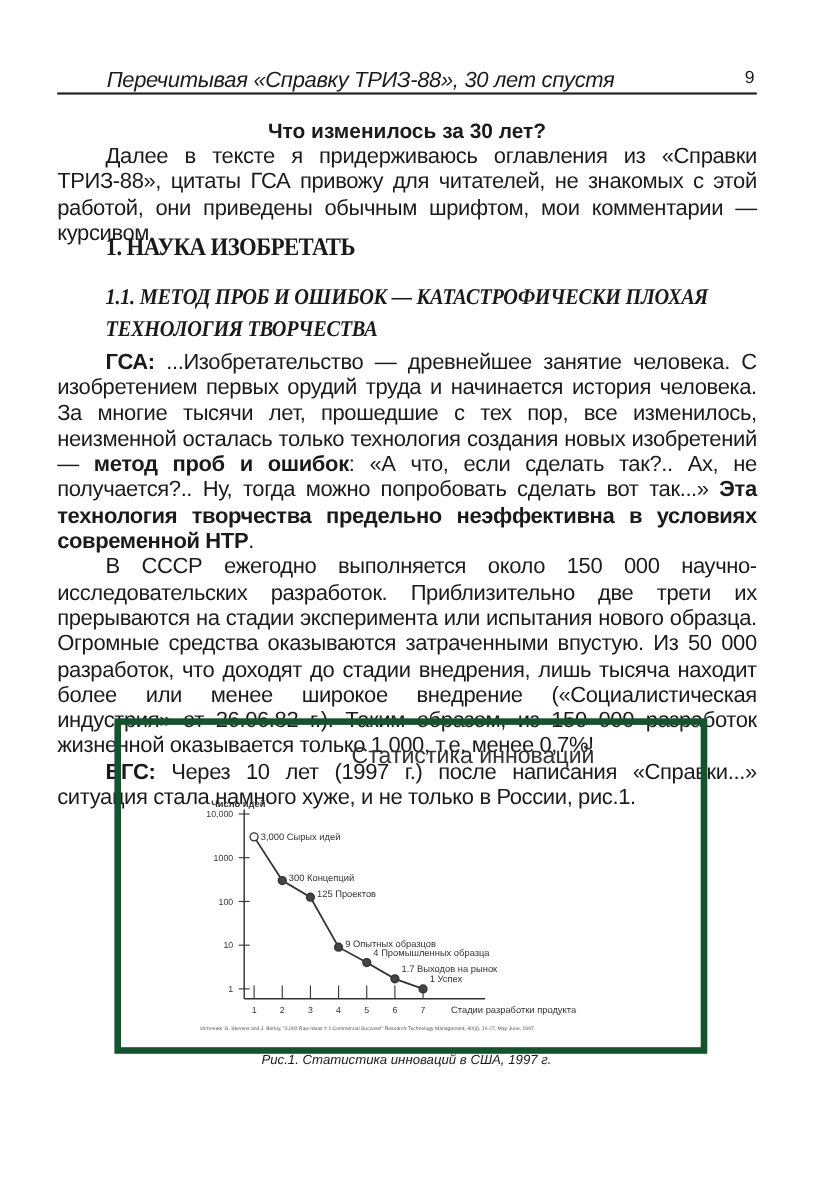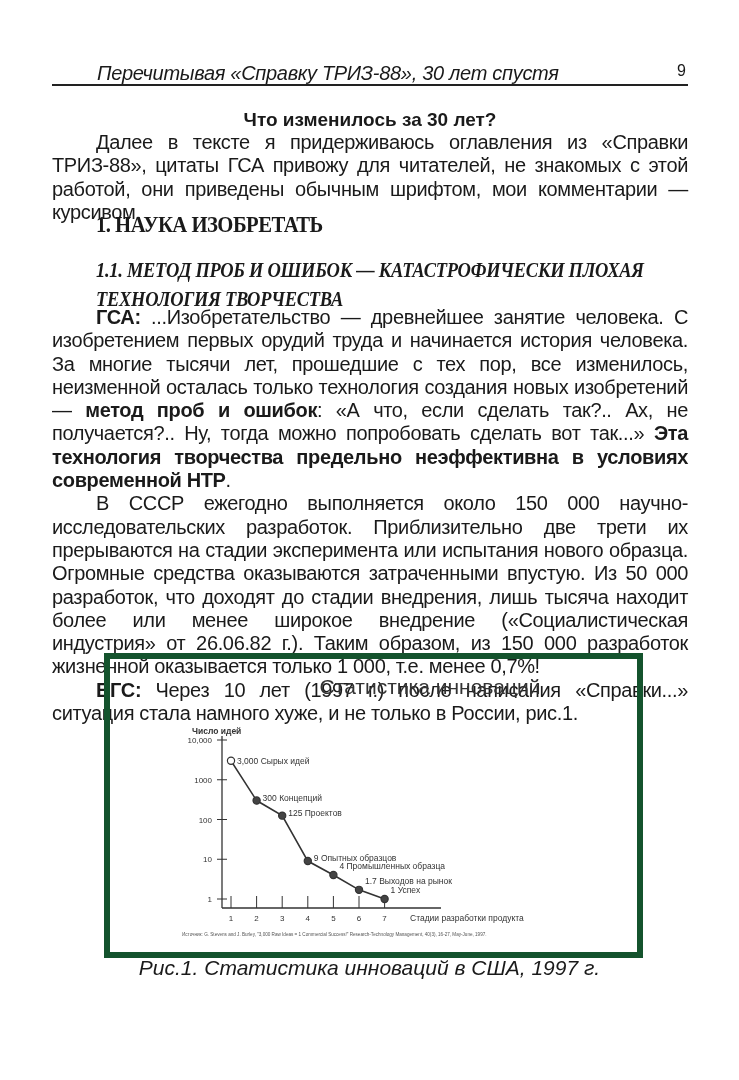--- a/index.html
+++ b/index.html
@@ -15,41 +15,41 @@
   .body-text p { margin:0; text-indent:44px; }
   .center-head { position:absolute; left:52px; width:636px; top:109px; text-align:center;
                  font-weight:bold; font-size:19px; }
   .h1 { position:absolute; left:96px; top:212px; font-family:"Liberation Serif", serif; font-weight:bold;
         font-size:23px; letter-spacing:-0.6px; transform:scaleX(0.9); transform-origin:left; }
   .h2 { position:absolute; left:96px; top:256px; font-family:"Liberation Serif", serif; font-weight:bold;
         font-style:italic; font-size:20.5px; line-height:29px; letter-spacing:-0.3px; width:660px;
         transform:scaleX(0.9); transform-origin:left; }
   .figure { position:absolute; left:104px; top:653px; width:527px; height:293px; border:6px solid #14532d; }
   .figure svg { position:absolute; left:0; top:0; }
-  .caption { position:absolute; left:0; width:739px; top:956px; text-align:center; font-style:italic; font-size:21px; }
+  .caption { position:absolute; left:0; width:739px; top:956px; text-align:center; font-style:italic; font-size:12px; }
   b { font-weight:bold; }
 </style>
 </head>
 <body>
 
 <div class="running-head">
   <span class="title">Перечитывая «Справку ТРИЗ-88», 30 лет спустя</span>
   <span class="pageno">9</span>
 </div>
 
 <div class="center-head">Что изменилось за 30 лет?</div>
 
 <div class="body-text" style="top:131px;">
   <p>Далее в тексте я придерживаюсь оглавления из «Справки ТРИЗ-88», цитаты ГСА привожу для читателей, не знакомых с этой работой, они приведены обычным шрифтом, мои комментарии — курсивом.</p>
 </div>
 
 <div class="h1">1. НАУКА ИЗОБРЕТАТЬ</div>
 <div class="h2">1.1. МЕТОД ПРОБ И ОШИБОК — КАТАСТРОФИЧЕСКИ ПЛОХАЯ ТЕХНОЛОГИЯ ТВОРЧЕСТВА</div>
 
-<div class="body-text" style="top:306px;">
+<div class="body-text" style="top:318px;">
   <p><b>ГСА:</b><span> ...Изобретательство — древнейшее занятие человека. С изобретением первых орудий труда и начинается история человека. За многие тысячи лет, прошедшие с тех пор, все изменилось, неизменной осталась только технология создания новых изобретений — </span><b>метод проб и ошибок</b><span>: «А что, если сделать так?.. Ах, не получается?.. Ну, тогда можно попробовать сделать вот так...» </span><b>Эта технология творчества предельно неэффективна в условиях современной НТР</b><span>.</span></p>
   <p>В СССР ежегодно выполняется около 150 000 научно-исследовательских разработок. Приблизительно две трети их прерываются на стадии эксперимента или испытания нового образца. Огромные средства оказываются затраченными впустую. Из 50 000 разработок, что доходят до стадии внедрения, лишь тысяча находит более или менее широкое внедрение («Социалистическая индустрия» от 26.06.82 г.). Таким образом, из 150 000 разработок жизненной оказывается только 1 000, т.е. менее 0,7%!</p>
   <p style=""><b>ВГС:</b><span> Через 10 лет (1997 г.) после написания «Справки...» ситуация стала намного хуже, и не только в России, рис.1.</span></p>
 </div>
 
 <div class="figure">
   <svg id="chart" width="527" height="293">
       <text x="320" y="35" text-anchor="middle" font-size="21" fill="#333" font-family="&quot;Liberation Sans&quot;, sans-serif">Статистика инноваций</text>
       <line x1="112" y1="77" x2="112" y2="249" stroke="#333" stroke-width="1.3"></line>
       <line x1="112" y1="249" x2="331" y2="249" stroke="#333" stroke-width="1.3"></line>

